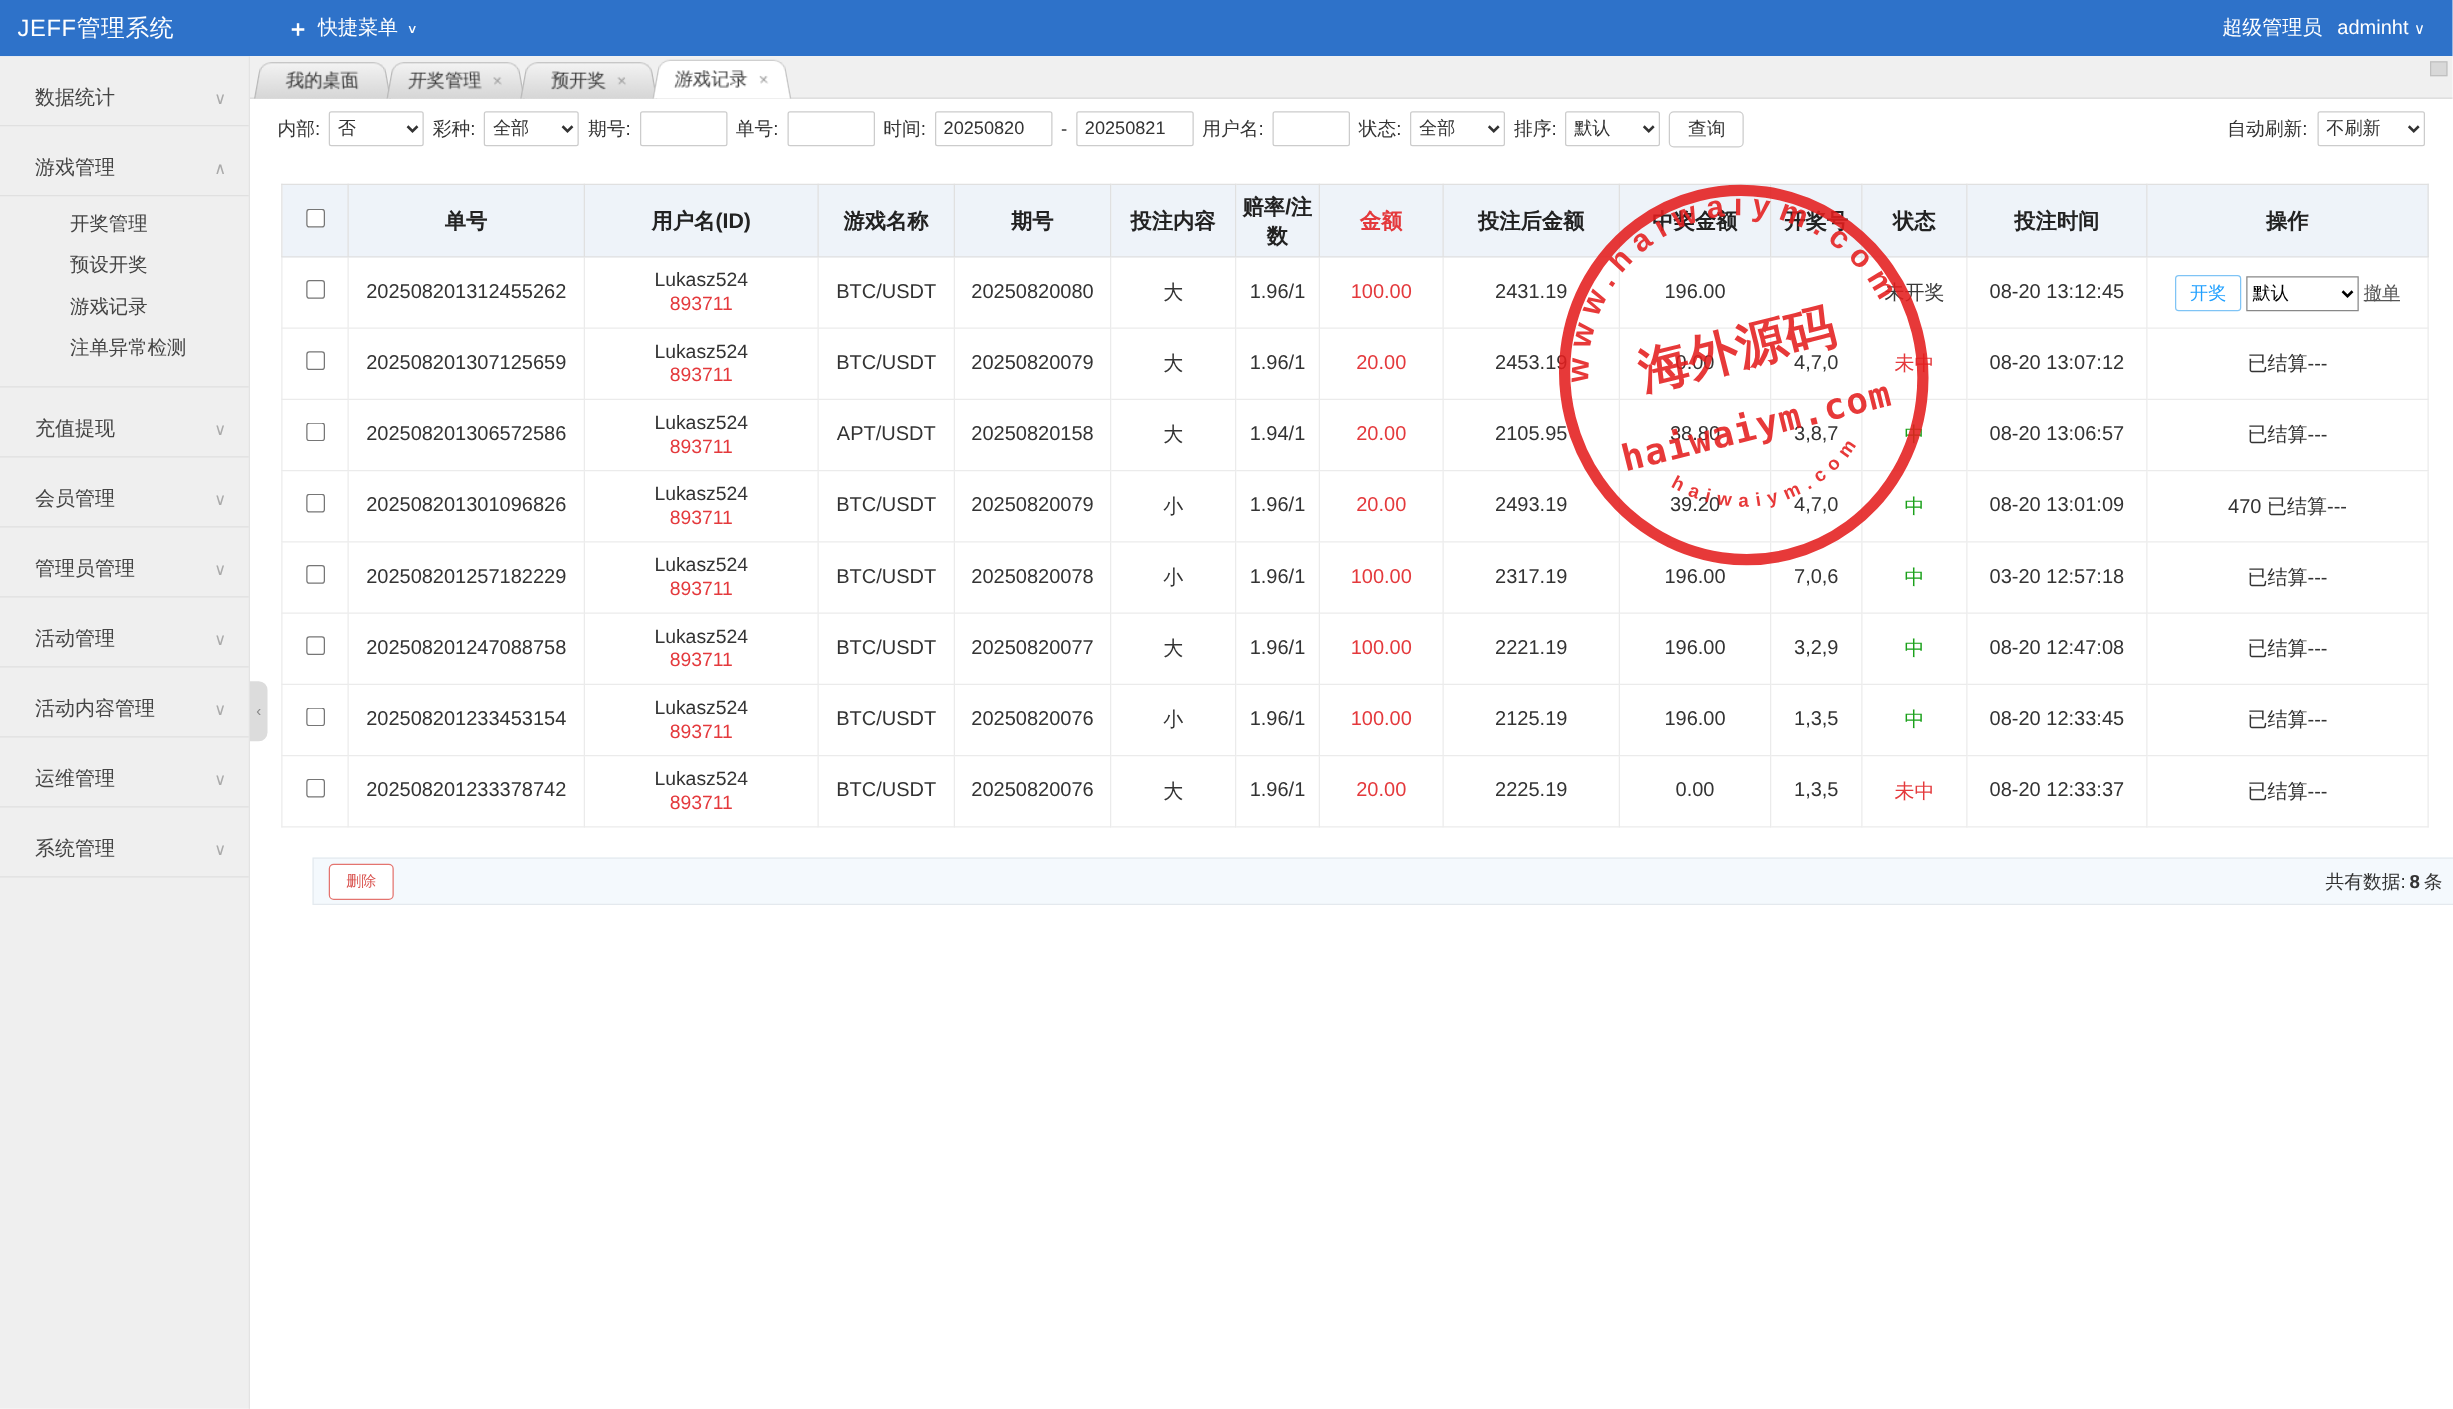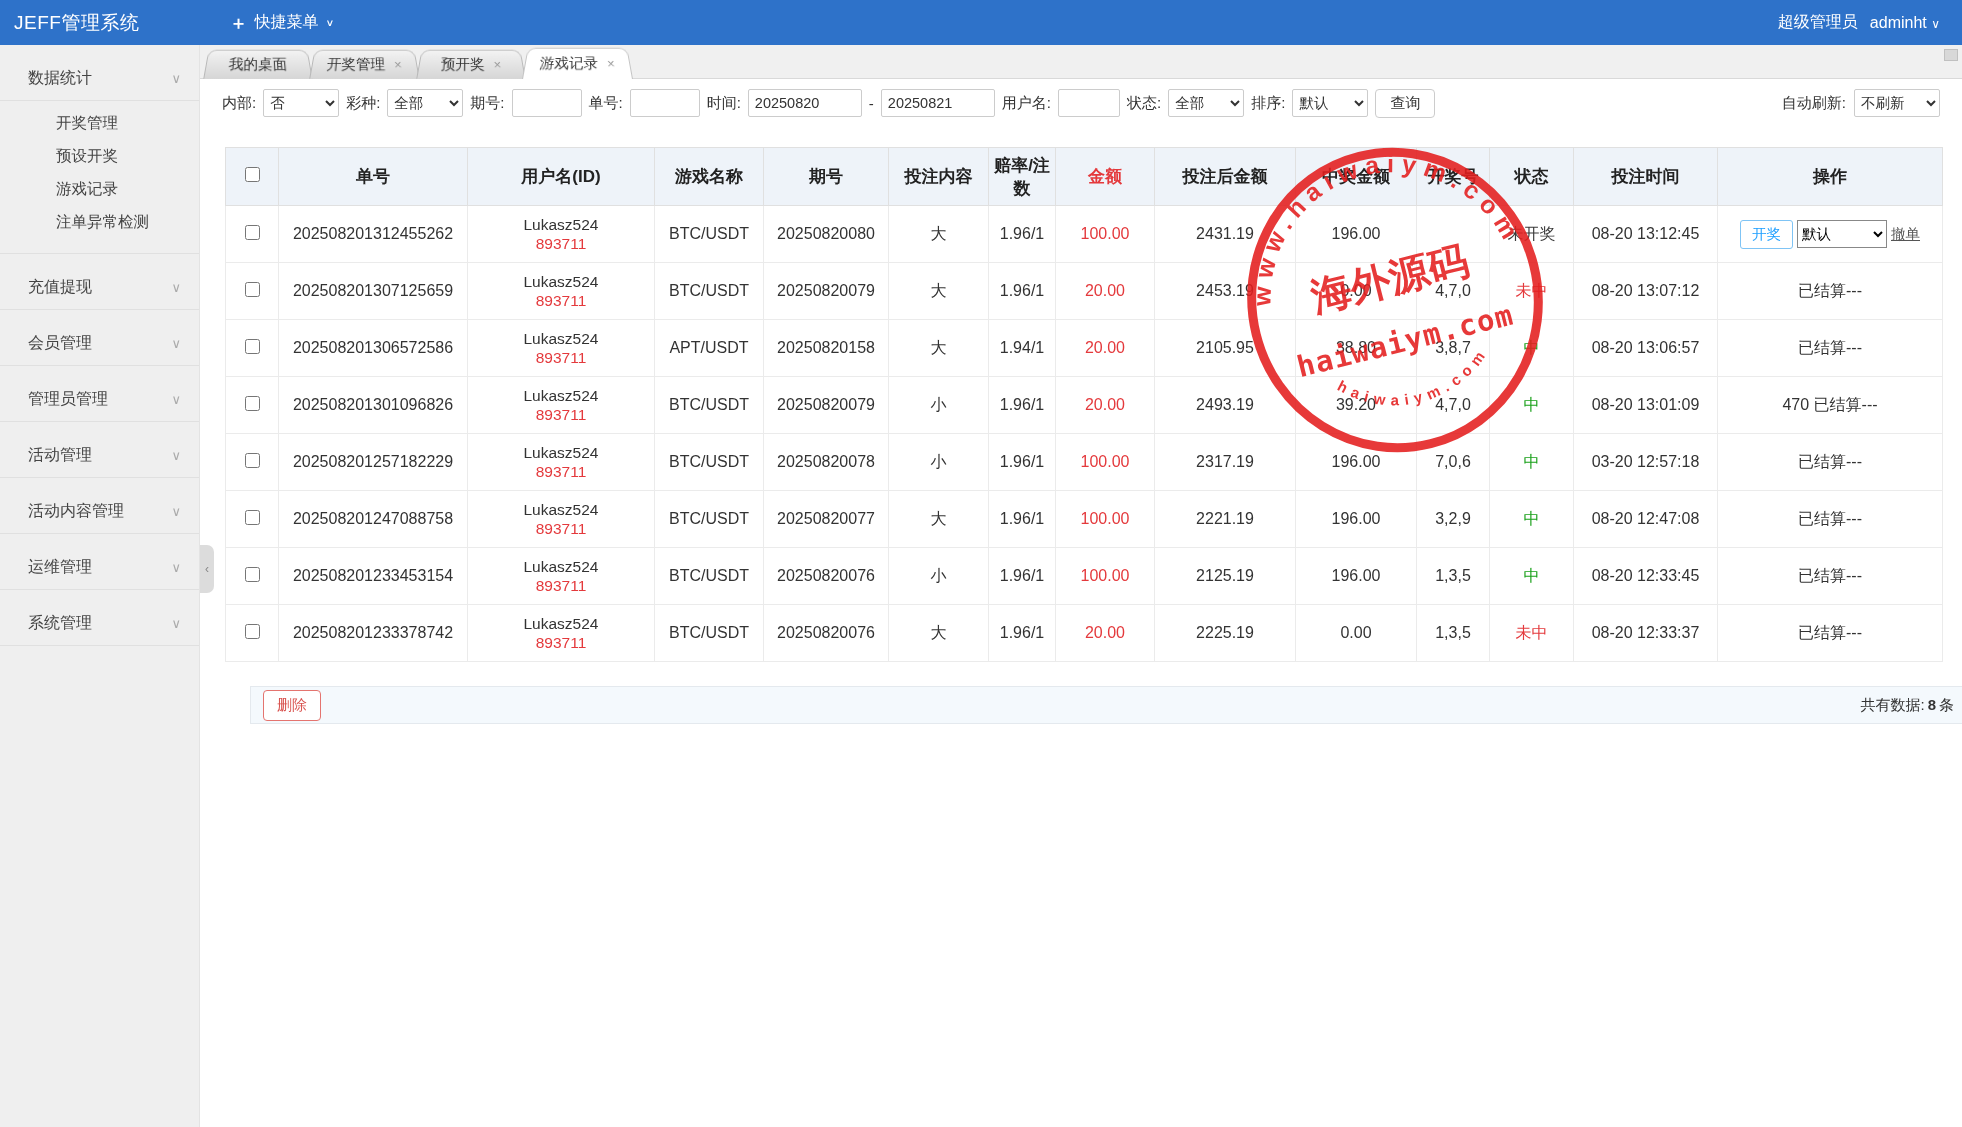--- a/index.html
+++ b/index.html
@@ -38,21 +38,21 @@
   .tab .x { color:#9a9a9a; font-size:13px; }
   .tab-scroll { position:absolute; right:4px; top:4px; width:14px; height:12px; background:#d8d8d8; border:1px solid #c0c0c0; }
 
   
   .filterbar { height:48px; display:flex; align-items:center; padding:0 22px; gap:7px; font-size:15px; background:#fff; white-space:nowrap; }
   .filterbar label { color:#333; }
   .filterbar select, .filterbar input { height:28px; border:1px solid #ccc; background:#fff; font-size:14.5px;
     font-family:"Liberation Sans","DejaVu Sans",sans-serif; color:#333; border-radius:2px; }
   .filterbar select { width:76px; padding:0 2px; }
   .filterbar input { width:70px; padding:0 6px; }
-  .filterbar input.time { width:114px; }
+  .filterbar input.time { width:94px; }
   .filterbar input.uname { width:62px; }
   .btn-query { height:29px; padding:0 14px; border:1px solid #ccc; border-radius:4px; background:#fff; font-size:15px; color:#333; cursor:pointer;font-family:Liberation Serif, serif; }
   .autorefresh { margin-left:auto; display:flex; align-items:center; gap:8px; }
   .autorefresh select { width:86px; }
 
   
   .tablewrap { margin:20px 20px 0 25px; }
   table.grid { width:1717px; border-collapse:collapse; table-layout:fixed; }
   .grid th { background:#eef3f9; border:1px solid #e0e0e0; height:58px; font-size:17px; font-weight:bold; color:#222; text-align:center; }
   .grid th.red { color:#e4393c; }
@@ -65,21 +65,21 @@
   .st-pending { color:#3a3a3a; }
   .op { font-size:15.5px; }
   .draw-btn { border:1px solid #7fc4f5; color:#1e9fff; background:#fff; border-radius:3px; font-size:14.5px; padding:4px 11px; cursor:pointer; }
   .op select { height:28px; width:90px; border:1px solid #888; font-size:14.5px; margin:0 4px; background:#fff;
     font-family:"Liberation Sans","DejaVu Sans",sans-serif; }
   a.cancel { color:#555; text-decoration:underline; font-size:14.5px; cursor:pointer; }
 
   
   .footbar { margin:24px 20px 0 25px; width:1717px; height:38px; background:#f4f9fd; border:1px solid #e4e9ee;
     display:flex; align-items:center; padding:0 12px; }
-  .btn-del { border:1px solid #e4746f; color:#d9534f; background:#fff; border-radius:4px; font-size:15px; padding:5px 13px; cursor:pointer; }
+  .btn-del { border:1px solid #e4746f; color:#d9534f; background:#fff; border-radius:4px; font-size:12px; padding:5px 13px; cursor:pointer; }
   .total { margin-left:auto; font-size:15px; color:#333; }
   .total b { margin:0 3px; }
 
   
   .stamp { position:absolute; left:1235px; top:140px; width:320px; height:320px; z-index:9; pointer-events:none; opacity:.88; }
 
   input[type=checkbox] { width:15px; height:15px; }
 </style>
 </head>
 <body>
@@ -94,20 +94,24 @@
   <div class="right">
     <span>超级管理员</span>
     <span><span>adminht</span> <span class="chev">∨</span></span>
   </div>
 </div>
 
 <div class="sidebar">
   <div class="side-item">
     <span class="lbl">数据统计</span>
       <span class="sch">∨</span>
+  </div>
+  <div class="side-item">
+    <span class="lbl">游戏管理</span>
+      <span class="sch">∧</span>
   </div>
   <div class="submenu">
     <div class="sub-item">开奖管理</div>
     <div class="sub-item">预设开奖</div>
     <div class="sub-item">游戏记录</div>
     <div class="sub-item">注单异常检测</div>
   </div>
   <div class="side-item">
     <span class="lbl">充值提现</span>
       <span class="sch">∨</span>

